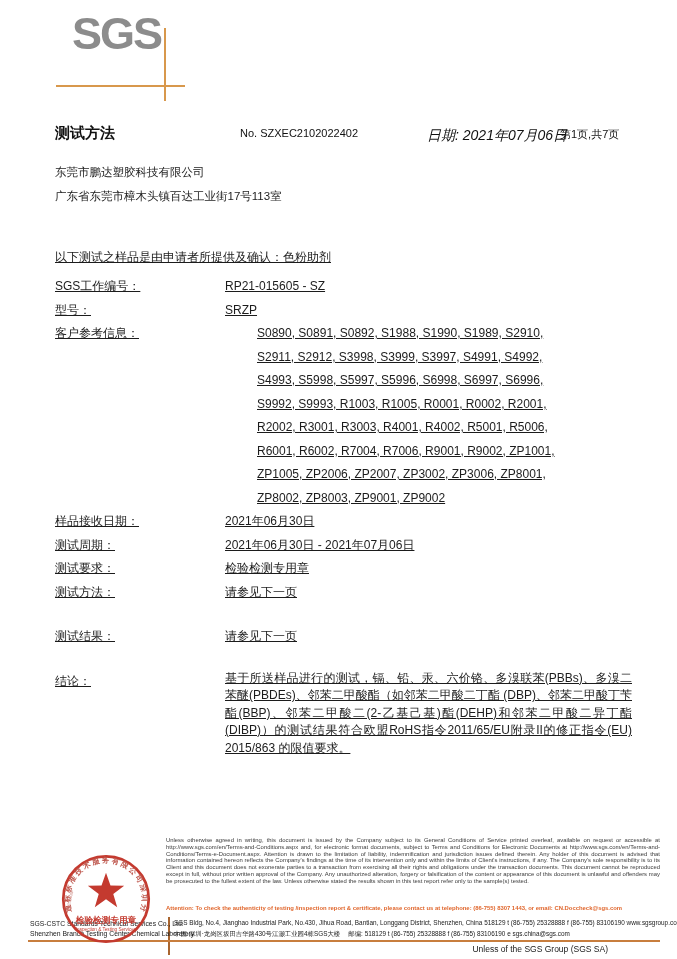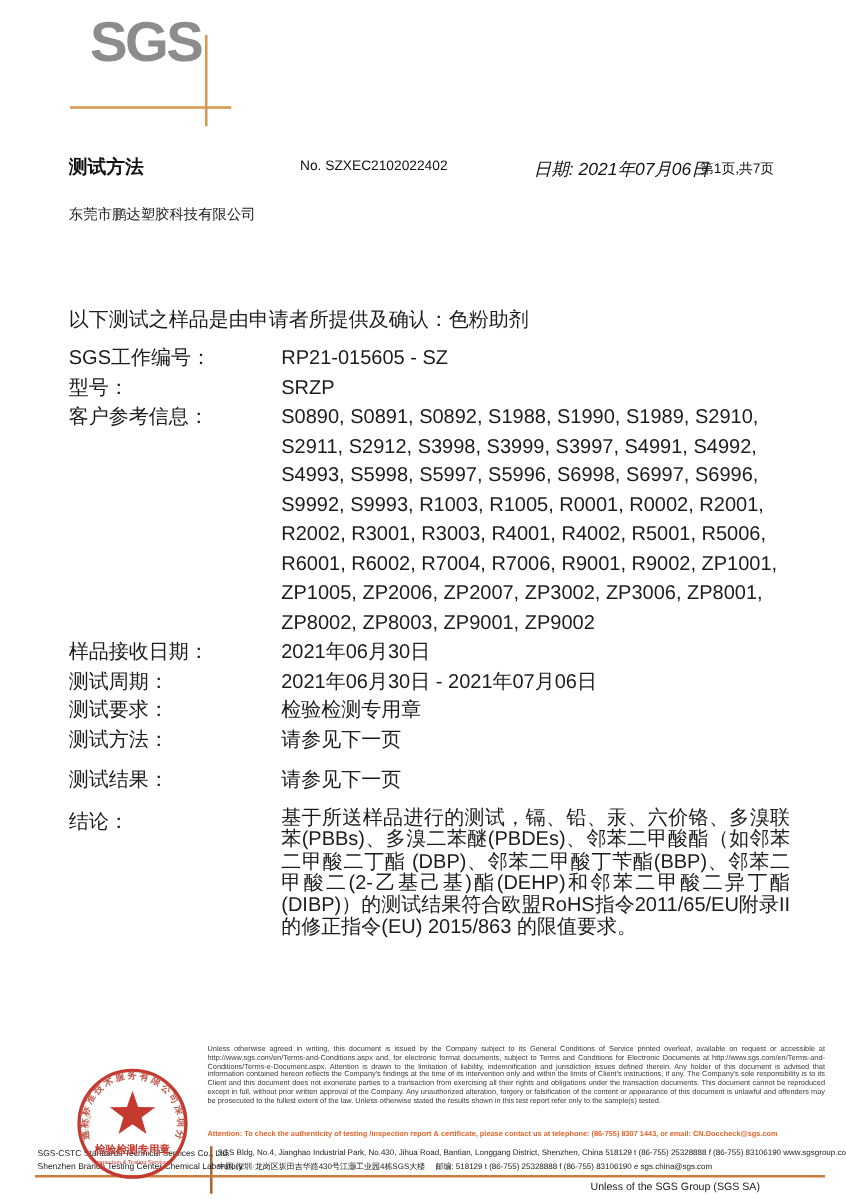--- a/index.html
+++ b/index.html
@@ -12,27 +12,27 @@
 
   .titlerow{position:absolute;left:55px;top:124px;width:580px;height:20px;}
   .doc-title{position:absolute;left:0;top:0;font-size:15px;font-weight:bold;color:#111;}
   .doc-no{position:absolute;left:175px;top:3px;font-size:11px;color:#111;margin-left:10px;}
   .doc-date{position:absolute;left:372px;top:3px;font-size:14px;color:#111;font-style:italic;}
   .doc-page{position:absolute;left:505px;top:3px;font-size:11px;color:#111;}
 
   .applicant{position:absolute;left:55px;top:160px;font-size:11.5px;line-height:24px;color:#1c1c1c;}
 
   
-  .main{position:absolute;left:55px;top:247px;width:577px;font-size:16px;color:#1c1c1c;}
+  .main{position:absolute;left:55px;top:247px;width:577px;font-size:12px;color:#1c1c1c;text-decoration:underline;}
   .intro{line-height:20px;margin-bottom:8px;}
   .frow{display:flex;line-height:23.5px;}
   .flabel{width:170px;flex:0 0 170px;}
   .fvalue{flex:1;}
-  .reflines div{line-height:23.5px;}
-  .frow.gap{margin-top:9px;}
+  .reflines div{line-height:23.5px;margin-left:32px;}
+  .frow.gap{margin-top:21px;}
   .conclusion{line-height:17.5px;text-align:justify;}
 
   
   .footer-legal{position:absolute;left:166px;top:837px;width:494px;font-size:5.9px;line-height:6.8px;color:#3b3b3b;text-align:justify;}
   .footer-attention{position:absolute;left:166px;top:905px;width:494px;font-size:5.9px;line-height:6.8px;font-weight:bold;color:#E0662C;}
   .addr-wrap{position:absolute;left:168px;top:917px;width:492px;}
   .addr-bar{position:absolute;left:0;top:0;width:2px;height:38px;background:#A9652F;}
   .addr-line{padding-left:6px;font-size:6.4px;line-height:11px;white-space:nowrap;color:#1a1a1a;}
   .footer-hline{position:absolute;left:28px;top:940px;width:632px;height:2px;background:#C87E3E;}
   .member-line{position:absolute;right:69px;top:944px;font-size:8.5px;color:#1a1a1a;}
@@ -49,20 +49,21 @@
 
 <div class="titlerow">
   <span class="doc-title">测试方法</span>
   <span class="doc-no">No. SZXEC2102022402</span>
   <span class="doc-date">日期: 2021年07月06日</span>
   <span class="doc-page">第1页,共7页</span>
 </div>
 
 <div class="applicant">
   <div>东莞市鹏达塑胶科技有限公司</div>
+  <div>广东省东莞市樟木头镇百达工业街17号113室</div>
 </div>
 
 <div class="main">
   <div class="intro">以下测试之样品是由申请者所提供及确认：色粉助剂</div>
 
   <div class="frow">
     <span class="flabel">SGS工作编号：</span>
     <span class="fvalue">RP21-015605 - SZ</span>
   </div>
 

